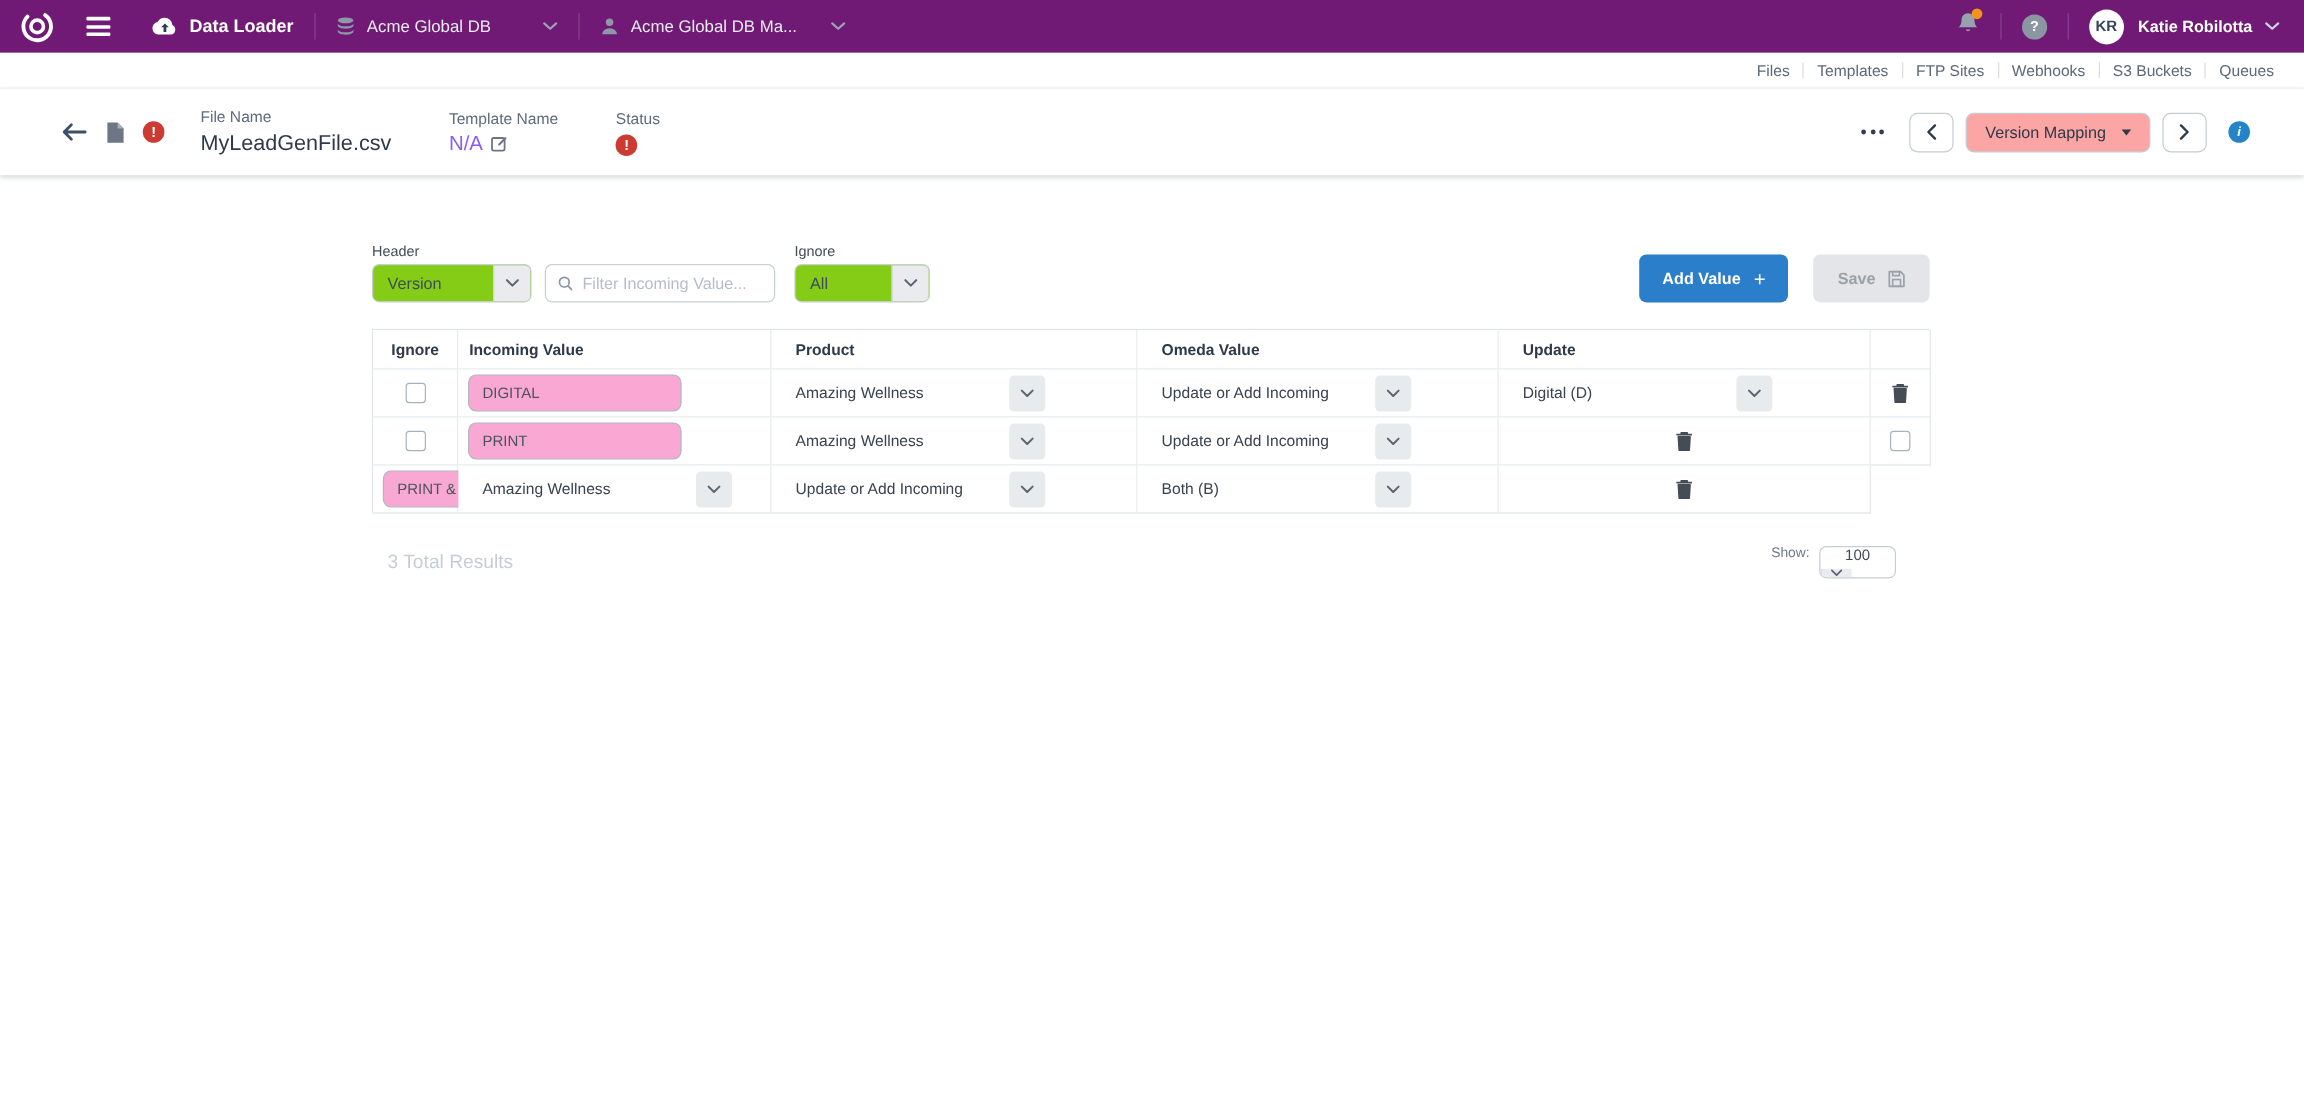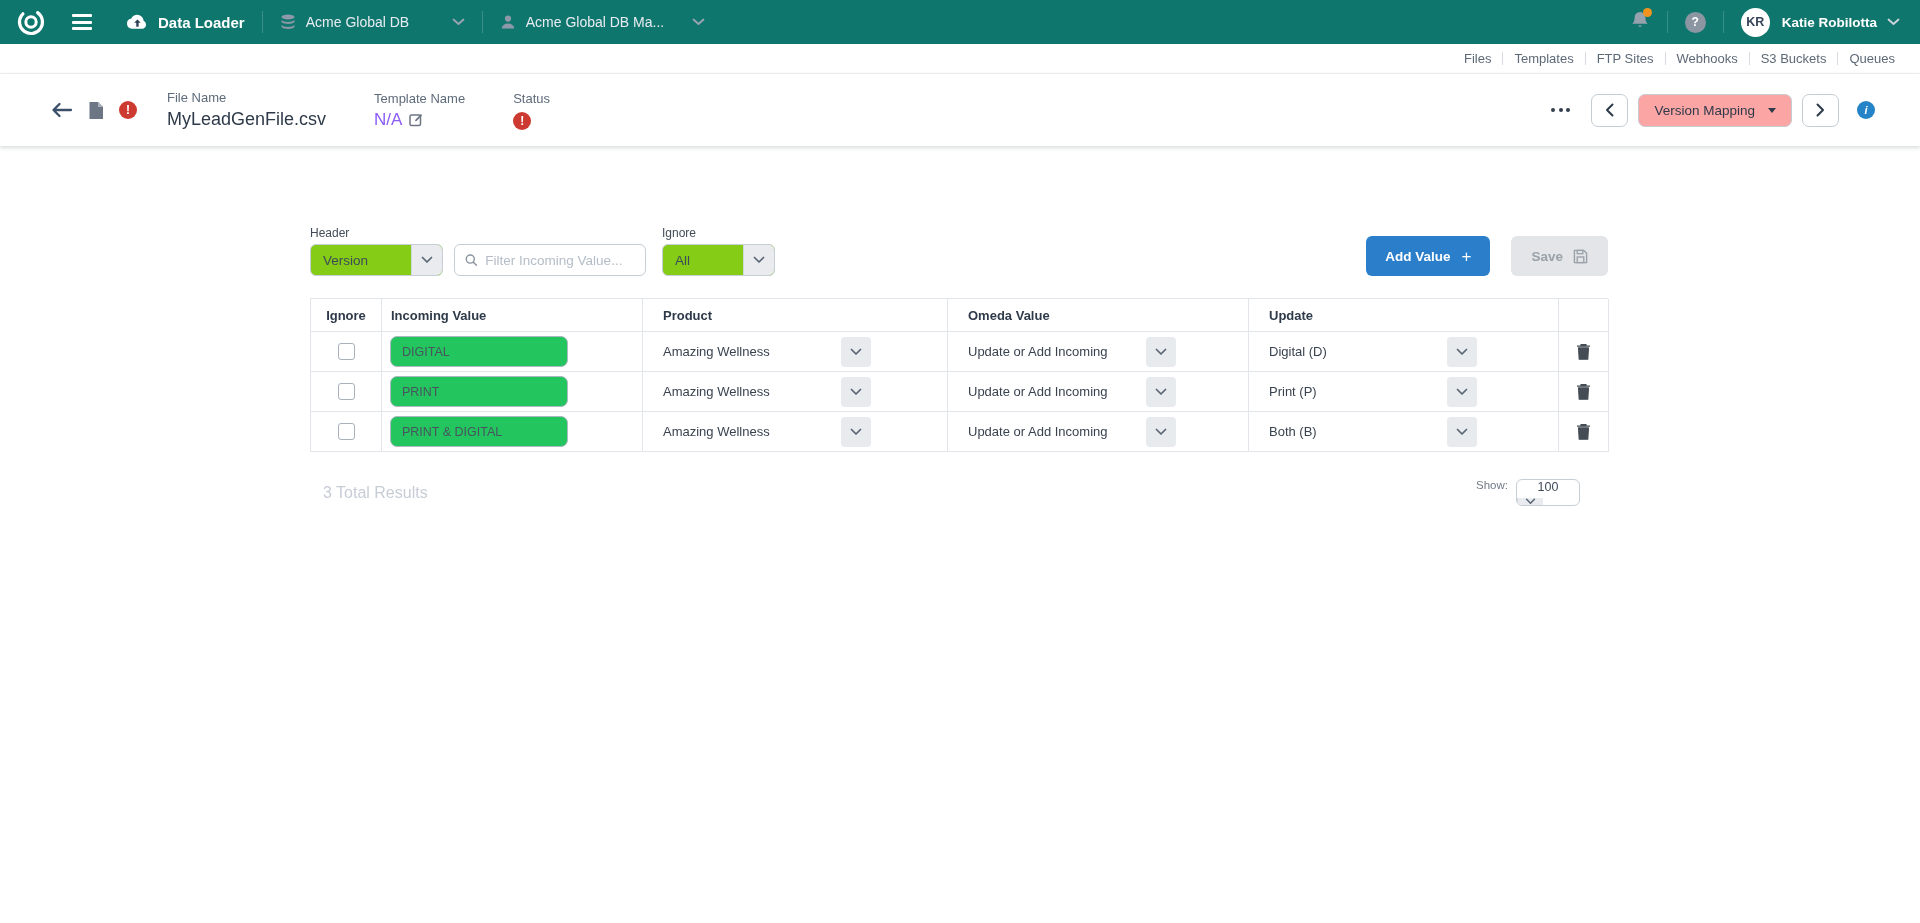--- a/index.html
+++ b/index.html
@@ -1,19 +1,19 @@
 <!DOCTYPE html>
 <html><head>
 <meta charset="utf-8">
 <style>
   * { margin:0; padding:0; box-sizing:border-box; }
   html,body { width:1920px; height:923px; background:#fff; font-family:"Liberation Sans","DejaVu Sans",sans-serif; overflow:hidden; }
 
   
-  .navbar { height:44px; background:#0f766e; display:flex; align-items:center; padding:0 20px 0 16px; color:#fff; }
+  .navbar { height:44px; background:#701a75; display:flex; align-items:center; padding:0 20px 0 16px; color:#fff; }
   .nav-divider { width:1px; height:22px; background:rgba(255,255,255,.18); margin:0 17px; }
   .hamburger { margin-left:26px; display:flex; flex-direction:column; gap:3.5px; cursor:pointer; }
   .hamburger span { width:20px; height:3px; background:#fff; border-radius:1px; }
   .app-ident { margin-left:34px; display:flex; align-items:center; gap:10px; }
   .app-title { font-size:15px; font-weight:bold; color:#fff; }
   .nav-dd { display:flex; align-items:center; justify-content:space-between; cursor:pointer; }
   .nav-dd .dd-left { display:flex; align-items:center; gap:10px; }
   .nav-dd .dd-label { font-size:14px; color:#e8ecf1; }
   .nav-dd.db { width:185px; }
   .nav-dd.profile { width:205px; }
@@ -44,21 +44,21 @@
   .dots i { width:4px; height:4px; border-radius:50%; background:#333f4e; }
   .sq-btn { width:37px; height:33px; border:1px solid #c4ccd4; border-radius:7px; background:#fff; display:flex; align-items:center; justify-content:center; cursor:pointer; }
   .sq-btn.prev { margin-left:19px; }
   .sq-btn.next { margin-left:10px; }
   .ver-btn { height:33px; border:1px solid #c4ccd4; border-radius:7px; background:#fca5a5; display:flex; align-items:center; padding:0 15px; margin-left:10px; font-size:13.5px; color:#2e3a49; gap:13px; cursor:pointer; }
   .caret-down { width:0; height:0; border-left:4.5px solid transparent; border-right:4.5px solid transparent; border-top:5px solid #2e3a49; }
   .info-circle { width:18px; height:18px; border-radius:50%; background:#2584c7; color:#fff; font-size:11px; font-weight:bold; font-style:italic; display:flex; align-items:center; justify-content:center; margin-left:18px; }
 
   
   .content { width:1298px; margin-left:310px; }
-  .filter-bar { margin-top:80px; display:flex; align-items:flex-end; }
+  .filter-bar { margin-top:56px; display:flex; align-items:flex-end; }
   .labeled { display:flex; flex-direction:column; gap:4px; }
   .ctl-label { font-size:12px; color:#414c58; }
   .select { height:32px; border:1px solid #c6ced6; border-radius:6px; background:#84cc16; display:flex; align-items:center; overflow:hidden; cursor:pointer; }
   .select .sel-text { padding:0 12px; font-size:13.5px; color:#3e4a57; flex:1; }
   .select .sel-chev { width:31px; align-self:stretch; background:#e9ebee; border-left:1px solid #cfd6dc; display:flex; align-items:center; justify-content:center; }
   .sel-header { width:133px; }
   .sel-ignore { width:113px; }
   .search-box { width:192px; height:32px; border:1px solid #c6ced6; border-radius:6px; display:flex; align-items:center; padding:0 10px; margin-left:11px; gap:8px; background:#fff; }
   .search-box input { border:none; outline:none; font-size:13.5px; color:#3e4a57; width:100%; background:transparent; }
   .search-box input::placeholder { color:#b4bdc7; }
@@ -68,21 +68,21 @@
   .btn-disabled { height:40px; background:#e3e5e8; color:#9aa1a9; border:none; border-radius:6px; font-size:13.5px; font-weight:600; display:flex; align-items:center; padding:0 20px; gap:10px; margin-left:21px; cursor:default; }
 
   
   .grid-table { margin-top:22px; display:grid; grid-template-columns:71px 261px 305px 301px 310px 50px; border-top:1px solid #e2e6ea; border-left:1px solid #e2e6ea; }
   .cell { border-right:1px solid #e2e6ea; border-bottom:1px solid #e2e6ea; display:flex; align-items:center; background:#fff; }
   .th { height:33px; font-weight:bold; font-size:13px; color:#2e3a49; padding-left:20px; }
   .th.center { justify-content:center; padding-left:0; }
   .td { height:40px; }
   .td.center { justify-content:center; }
   .checkbox { width:17px; height:17px; border:1.5px solid #a8b2bc; border-radius:3px; background:#fff; cursor:pointer; }
-  .incoming-input { margin-left:8px; width:178px; height:31px; border:1px solid #aeb8c2; border-radius:7px; font-size:12.5px; color:#49545f; padding:0 11px; outline:none; background:#22c55e; font-family:inherit; }
+  .incoming-input { margin-left:8px; width:178px; height:31px; border:1px solid #aeb8c2; border-radius:7px; font-size:12.5px; color:#49545f; padding:0 11px; outline:none; background:#f9a8d4; font-family:inherit; }
   .cell-select { margin-left:20px; width:208px; display:flex; align-items:center; justify-content:space-between; cursor:pointer; }
   .cell-select .txt { font-size:13px; color:#39434f; }
   .chev-btn { width:30px; height:30px; background:#e8ebee; border-radius:4px; display:flex; align-items:center; justify-content:center; }
   .trash-btn { background:none; border:none; cursor:pointer; display:flex; align-items:center; justify-content:center; }
 
   
   .footer-bar { margin-top:27px; display:flex; align-items:center; }
   .total { font-size:16px; color:#c7cdd6; margin-left:13px; }
   .show-group { margin-left:auto; margin-right:28px; display:flex; align-items:flex-start; gap:8px; }
   .show-label { font-size:11.5px; color:#707a87; }
@@ -364,30 +364,20 @@
     <div class="cell td">
       <div class="cell-select">
         <span class="txt">Update or Add Incoming</span>
         <span class="chev-btn">
             <svg width="12" height="8" viewBox="0 0 12 8">
               <polyline points="1.5,1.5 6,6 10.5,1.5" fill="none" stroke="#5a6573" stroke-width="1.7" stroke-linecap="round" stroke-linejoin="round"></polyline>
             </svg>
           </span>
       </div>
     </div>
-    <div class="cell td">
-      <div class="cell-select">
-        <span class="txt">Print (P)</span>
-        <span class="chev-btn">
-            <svg width="12" height="8" viewBox="0 0 12 8">
-              <polyline points="1.5,1.5 6,6 10.5,1.5" fill="none" stroke="#5a6573" stroke-width="1.7" stroke-linecap="round" stroke-linejoin="round"></polyline>
-            </svg>
-          </span>
-      </div>
-    </div>
     <div class="cell td center">
       <button class="trash-btn">
         <svg width="15" height="17" viewBox="0 0 15 17">
           <path d="M1 3.2h13M5 3.2V1.6h5v1.6M2.6 5h9.8l-.7 11.2H3.3z" fill="#454c55" stroke="#454c55" stroke-width="1.3" stroke-linejoin="round"></path>
         </svg>
       </button>
     </div>
 
     <div class="cell td center">
         <span class="checkbox"></span>

